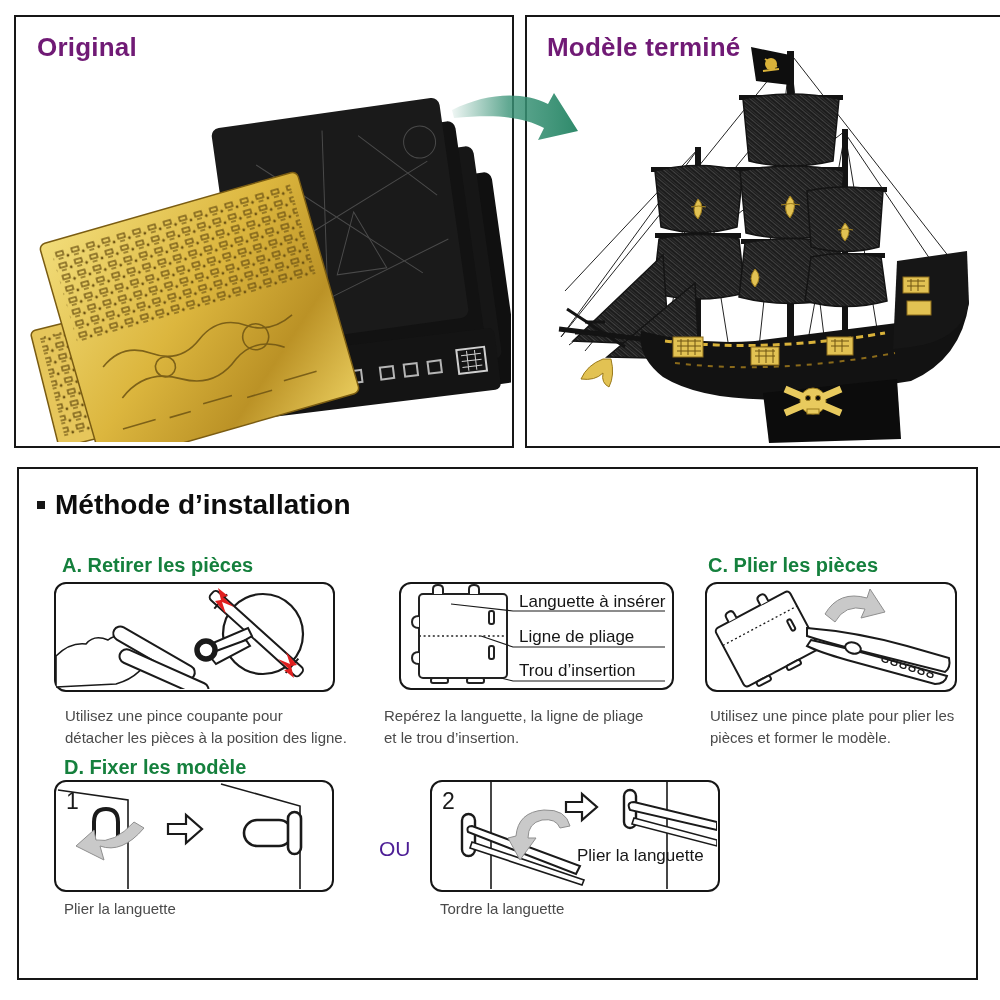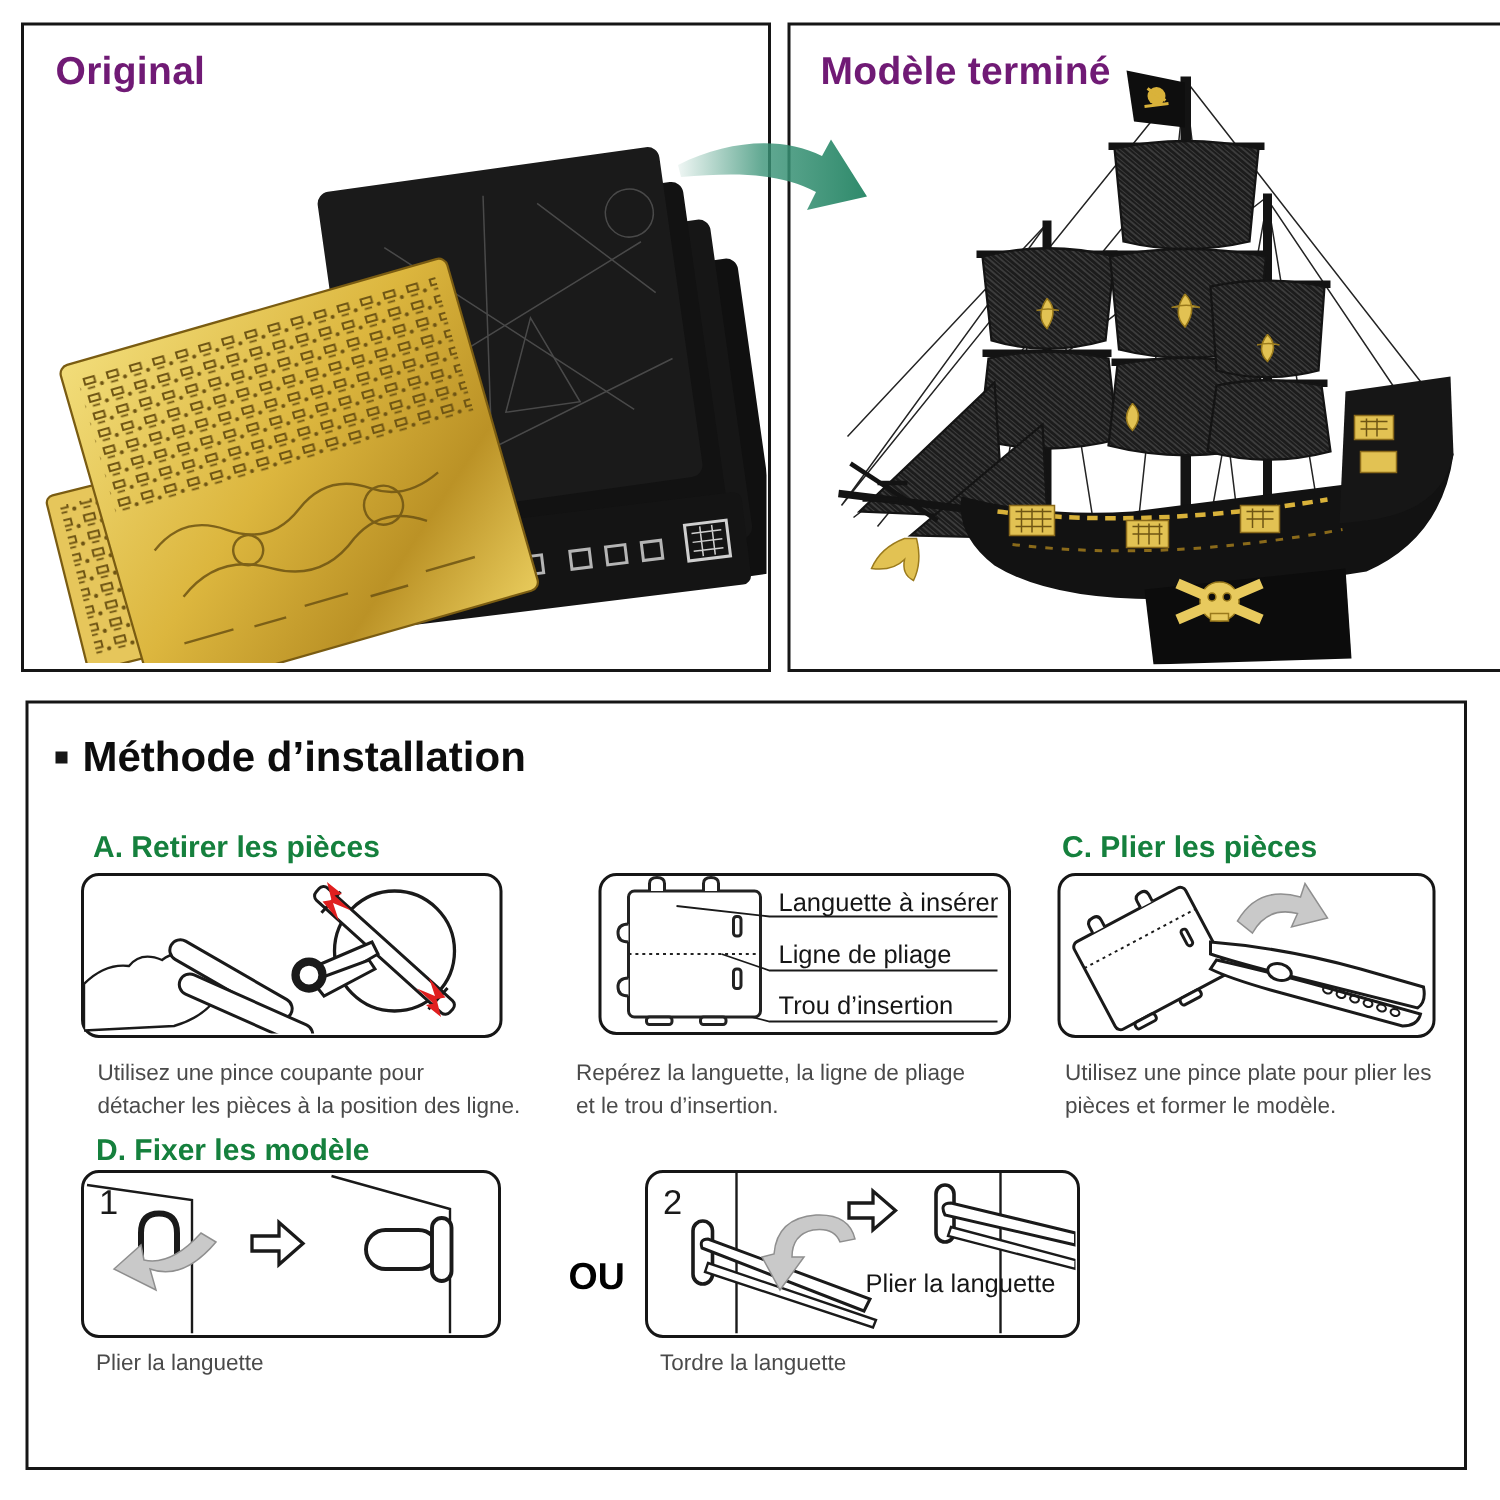--- a/index.html
+++ b/index.html
@@ -7,21 +7,21 @@
         font-family:"Liberation Sans",sans-serif;color:#111;overflow:hidden;}
   .panel{position:absolute;background:#fff;border:2px solid #161616;box-sizing:border-box;}
   .panel-title{position:absolute;font-size:26px;font-weight:700;color:#701a75;letter-spacing:.2px;}
   .section-heading{position:absolute;display:flex;align-items:center;gap:10px;}
   .bullet-sq{width:8px;height:8px;background:#161616;display:inline-block;}
   .heading-text{font-size:28px;font-weight:700;color:#0d0d0d;}
   .stitle{position:absolute;font-size:20px;font-weight:700;color:#15803d;white-space:nowrap;}
   .ibox{position:absolute;border:2.5px solid #161616;border-radius:12px;background:#fff;box-sizing:border-box;}
   .cap{position:absolute;font-size:15px;line-height:22px;color:#4a4a4a;white-space:nowrap;}
   .num{position:absolute;font-size:23px;color:#1a1a1a;}
-  .or-label{position:absolute;font-size:25px;font-weight:700;color:#000000;}
+  .or-label{position:absolute;font-size:21px;font-weight:400;color:#4c1d95;}
   .blabel{position:absolute;font-size:17px;color:#161616;white-space:nowrap;}
   .inner-label{position:absolute;font-size:17px;color:#161616;white-space:nowrap;}
   svg{display:block;}
   .abs{position:absolute;}
 </style>
 </head>
 <body>
 
 <div class="page">
 

